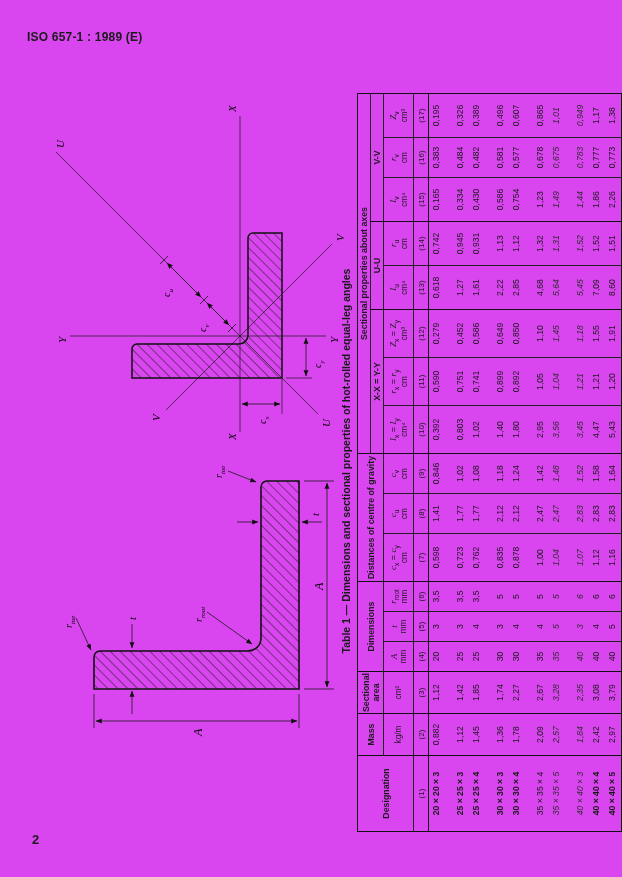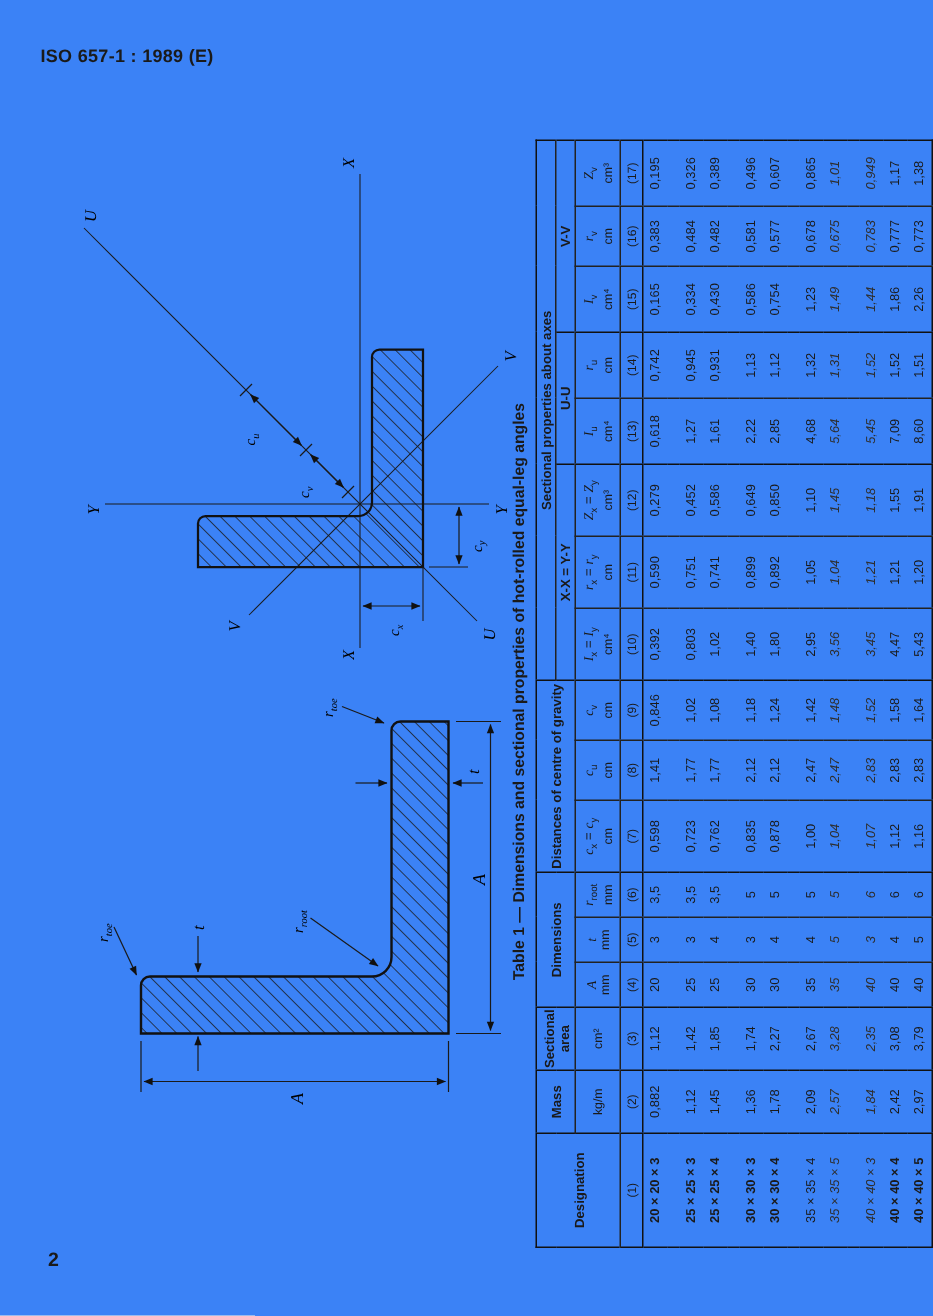--- a/index.html
+++ b/index.html
@@ -1,16 +1,16 @@
 <!DOCTYPE html>
 <html><head>
 <meta charset="utf-8">
 <style>
   html,body{margin:0;padding:0;background:#e8e8e6;}
-  #page{position:relative;width:622px;height:877px;background:#3b82f6;overflow:hidden;
+  #page{position:relative;width:622px;height:877px;background:#d946ef;overflow:hidden;
         font-family:"Liberation Sans",sans-serif;color:#1a1a1a;}
   
   .doc-ref{position:absolute;left:27px;top:30px;font-size:12px;font-weight:bold;letter-spacing:.2px;}
   .page-num{position:absolute;left:32px;top:832px;font-size:13px;font-weight:bold;}
   
   .rot{position:absolute;left:54px;top:832px;width:742px;height:567px;
        transform:rotate(-90deg);transform-origin:0 0;}
   .fig{position:absolute;top:0;}
   #figA{left:58px;} #figB{left:392px;}
   .caption{position:absolute;top:286px;left:0;width:742px;text-align:center;

